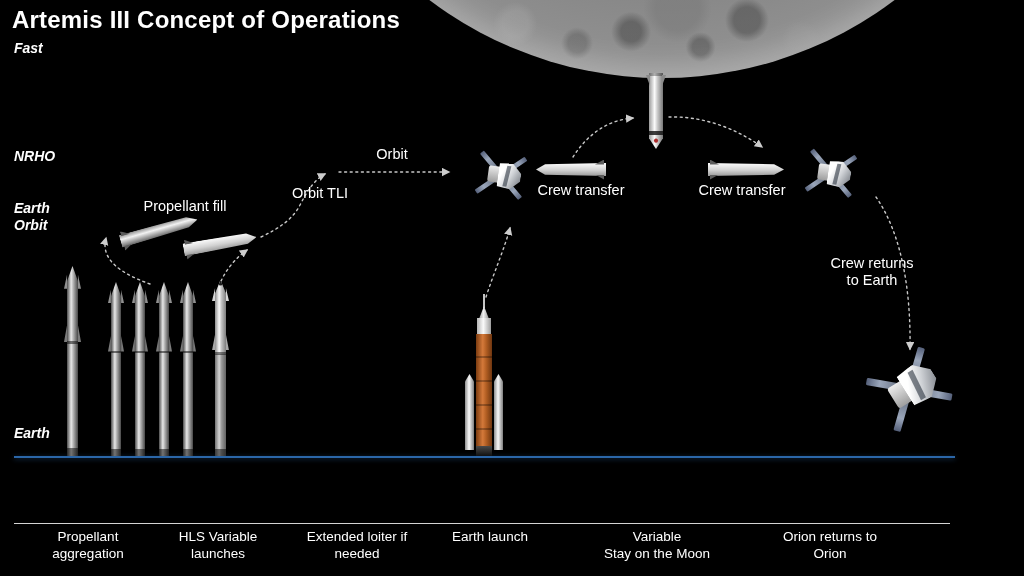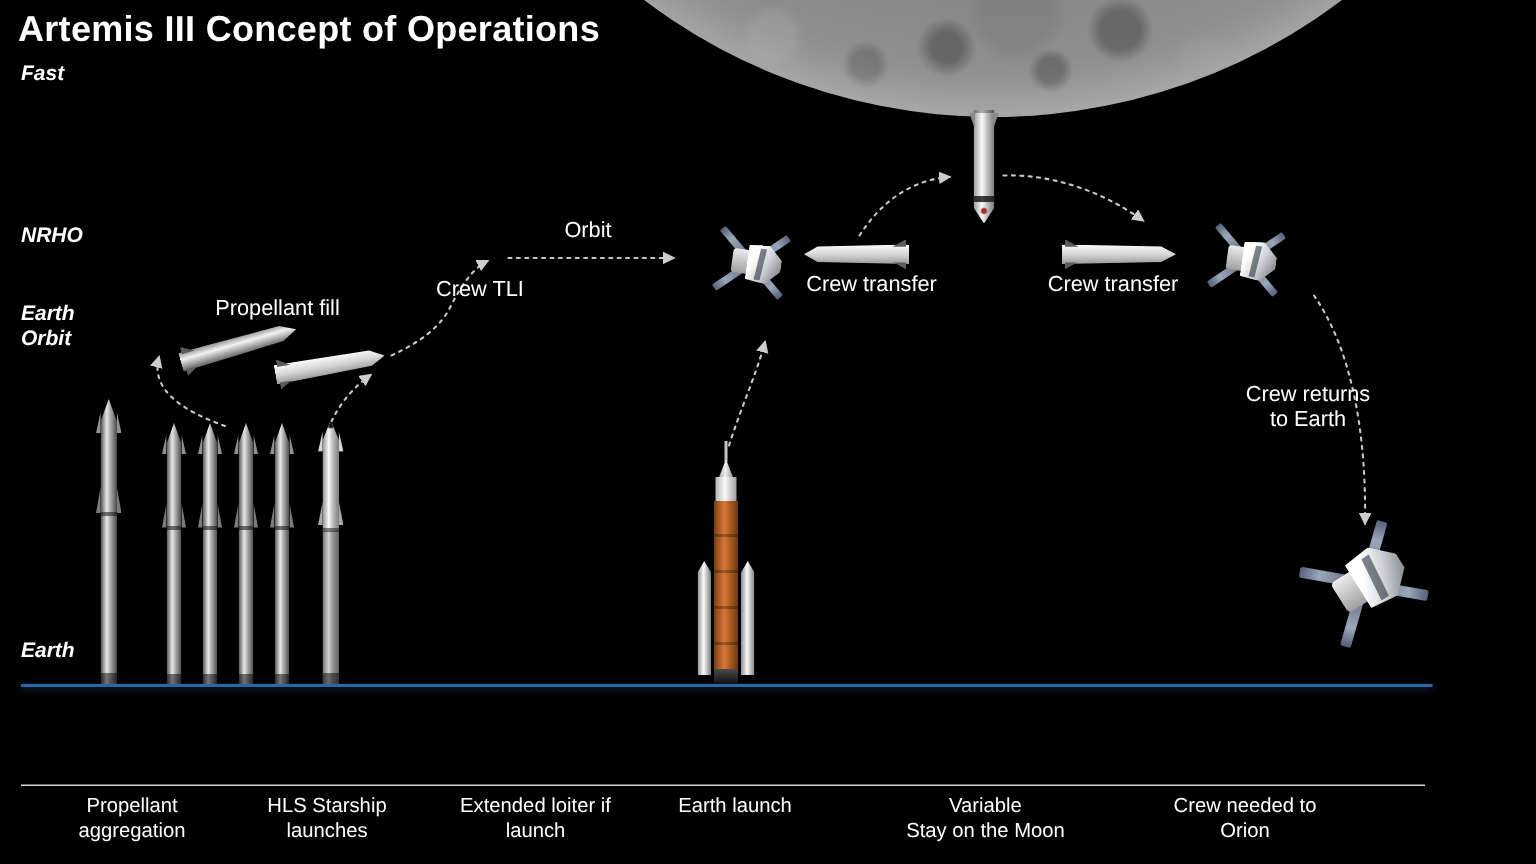--- a/index.html
+++ b/index.html
@@ -218,33 +218,33 @@
 <div class="orion big" style="left:879px;top:359px">
   <div class="pnl p1"></div>
     <div class="pnl p2"></div>
     <div class="pnl p3"></div>
     <div class="pnl p4"></div>
   <div class="sm"></div>
     <div class="cap"></div>
 </div>
 
 <div class="abs ann" style="left:185px;top:198px">Propellant fill</div>
-<div class="abs ann" style="left:320px;top:185px">Crew TLI</div>
+<div class="abs ann" style="left:320px;top:185px">Orbit TLI</div>
 <div class="abs ann" style="left:392px;top:146px">Orbit</div>
 <div class="abs ann" style="left:581px;top:182px">Crew transfer</div>
 <div class="abs ann" style="left:742px;top:182px">Crew transfer</div>
 <div class="abs ann" style="left:872px;top:255px">Crew returns
 to Earth</div>
 
 <div class="abs" id="earthline"></div>
 <div class="abs" id="divider"></div>
 
 <div class="abs ph" style="left:88px">Propellant
 aggregation</div>
-<div class="abs ph" style="left:218px">HLS Starship
+<div class="abs ph" style="left:218px">HLS Variable
 launches</div>
 <div class="abs ph" style="left:357px">Extended loiter if
-launch</div>
+needed</div>
 <div class="abs ph" style="left:490px">Earth launch</div>
 <div class="abs ph" style="left:657px">Variable
 Stay on the Moon</div>
-<div class="abs ph" style="left:830px">Crew needed to
+<div class="abs ph" style="left:830px">Orion returns to
 Orion</div>
 
 </body></html>

